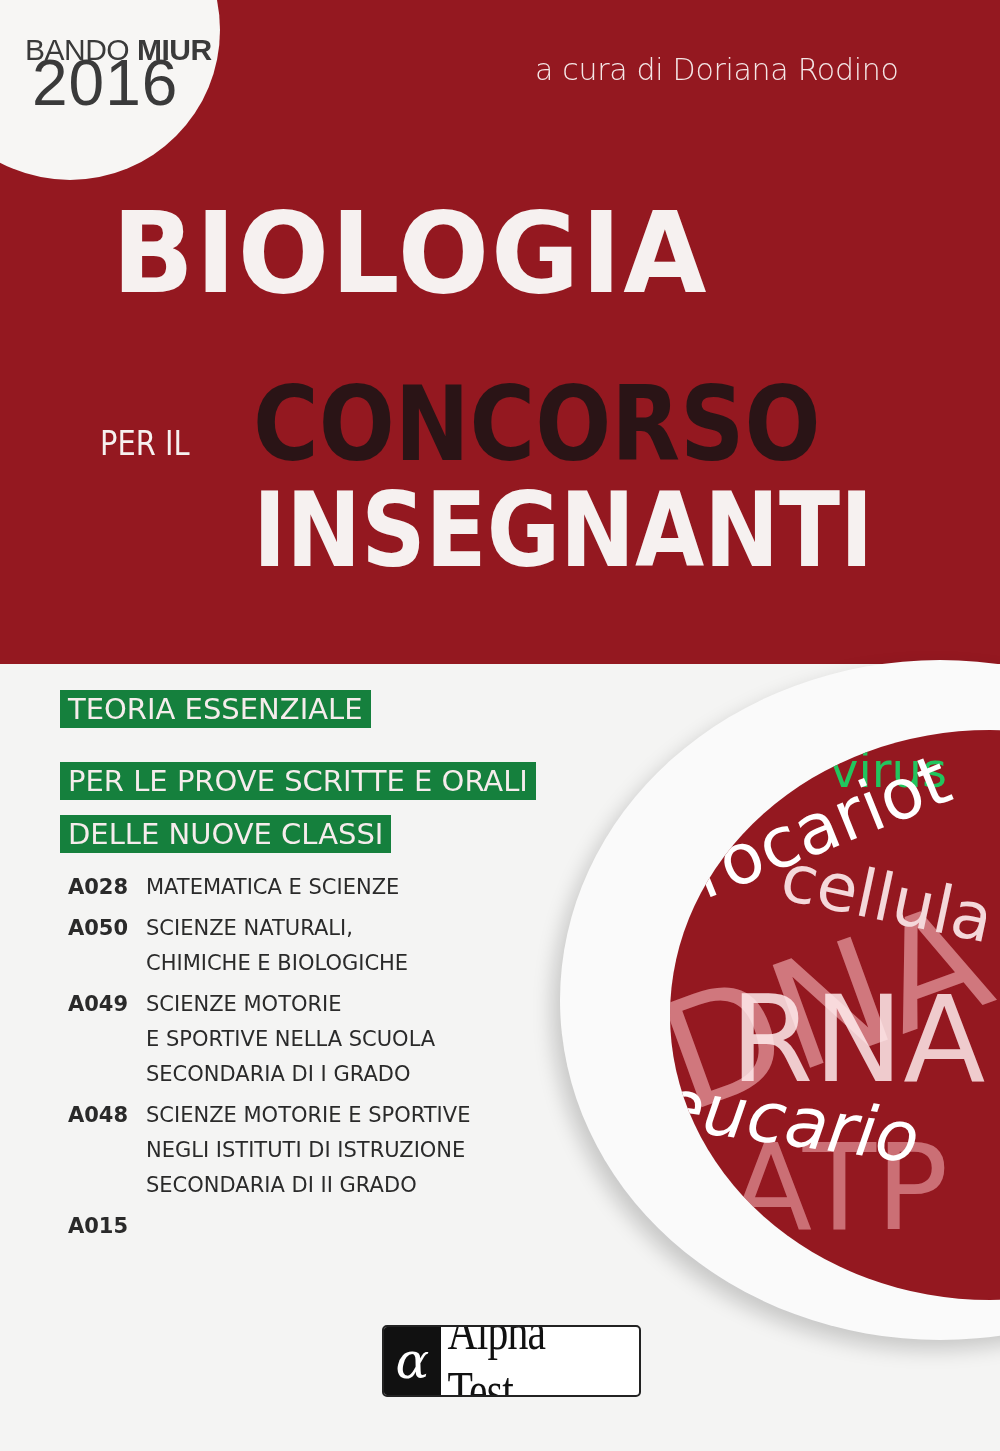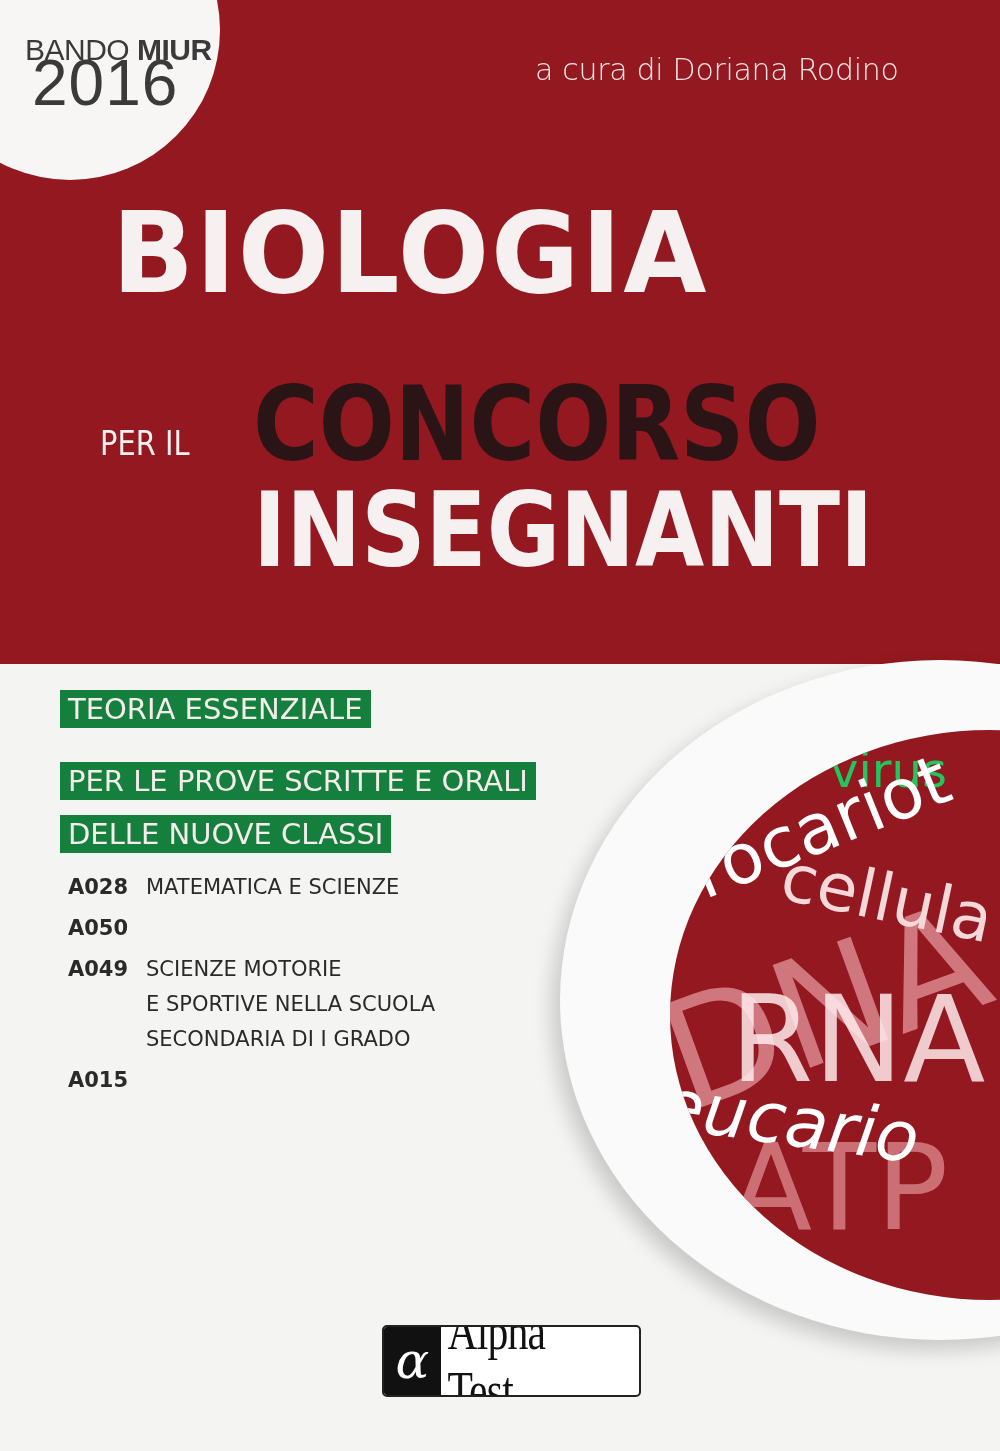--- a/index.html
+++ b/index.html
@@ -58,27 +58,39 @@
 
 <div class="classes">
   <div class="cls">
     <div class="code">A028</div>
     <div class="desc">
         <div>MATEMATICA E SCIENZE</div>
       </div>
   </div>
   <div class="cls">
     <div class="code">A050</div>
+    <div class="desc">
+      <div>SCIENZE NATURALI,</div>
+      <div>CHIMICHE E BIOLOGICHE</div>
+    </div>
   </div>
   <div class="cls">
     <div class="code">A049</div>
     <div class="desc">
       <div>SCIENZE MOTORIE</div>
       <div>E SPORTIVE NELLA SCUOLA</div>
       <div>SECONDARIA DI I GRADO</div>
+    </div>
+  </div>
+  <div class="cls">
+    <div class="code">A048</div>
+    <div class="desc">
+      <div>SCIENZE MOTORIE E SPORTIVE</div>
+      <div>NEGLI ISTITUTI DI ISTRUZIONE</div>
+      <div>SECONDARIA DI II GRADO</div>
     </div>
   </div>
   <div class="cls">
     <div class="code">A015</div>
   </div>
 </div>
 
 <div class="disc-outer"></div>
 <div class="disc-red">
   <div class="w dna">DNA</div>

